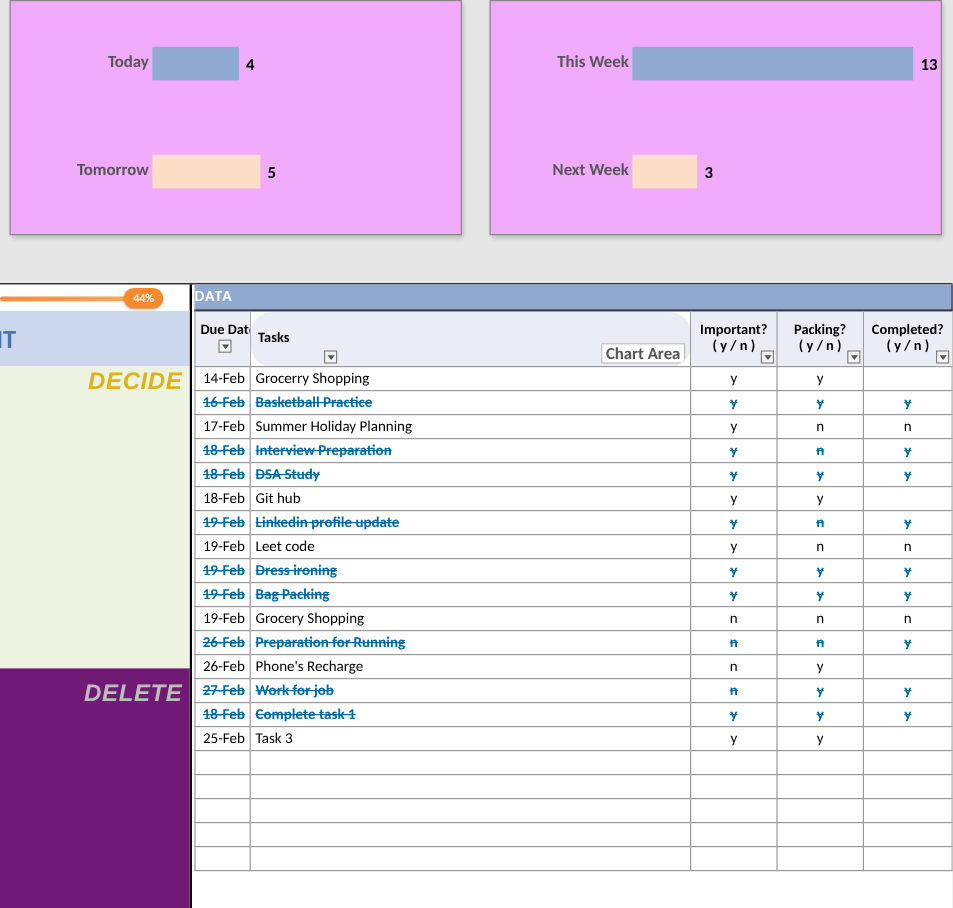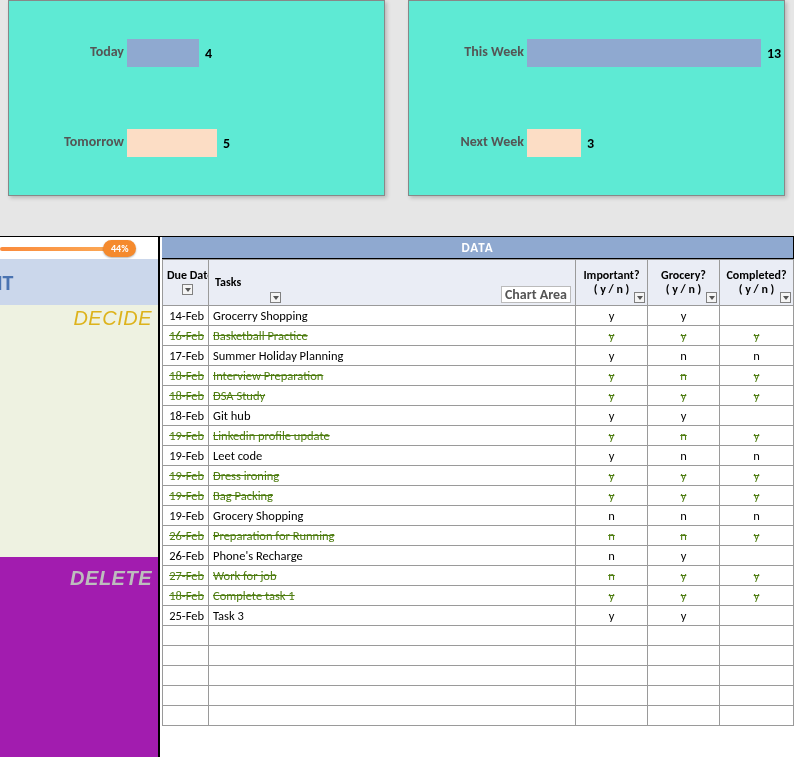--- a/index.html
+++ b/index.html
@@ -2,21 +2,21 @@
 <html><head>
 <meta charset="utf-8">
 <style>
   * { box-sizing: border-box; }
   html, body { margin: 0; padding: 0; font-family: Calibri, Arial, sans-serif; background: #e6e6e6; font-size: 13px; }
   .canvas { width: 794px; height: 757px; position: relative; overflow: hidden; background: #e6e6e6; }
 
   
   .card {
     position: absolute;
-    background: #5eead4;
+    background: #f0abfc;
     border: 1px solid #888;
     box-shadow: 2px 2px 4px rgba(0,0,0,0.2);
     text-decoration: underline;
   }
   .card-left  { left: 8px;  top: 0px; width: 377px; height: 196px; }
   .card-right { left: 408px; top: 0px; width: 377px; height: 196px; }
 
   .bar-row { position: absolute; left: 0; right: 0; height: 36px; }
   .bar-row .cat {
     position: absolute; left: 0; width: 115px; text-align: right;
@@ -53,26 +53,26 @@
   .nt-label {
     position: absolute; left: -12px; top: 10px; font-size: 22px; font-weight: 700; color: #4a73b1;
     font-family: "Segoe UI", Calibri, sans-serif;
   }
   .decide-band {
     position: absolute; top: 68px; left: 0; width: 100%; height: 252px;
     background: #eef2e1;
   }
   .decide-label {
     font-family: "Arial Black", Arial, sans-serif;
-    font-weight: 400; font-style: italic; color: #ddb31c; font-size: 20px;
+    font-weight: 700; font-style: italic; color: #ddb31c; font-size: 20px;
     position: absolute; right: 6px; top: 2px; letter-spacing: 0.5px;
   }
   .delete-band {
     position: absolute; top: 320px; left: 0; width: 100%; height: 201px;
-    background: #a21caf;
+    background: #701a75;
   }
   .delete-label {
     font-family: "Arial Black", Arial, sans-serif;
     font-weight: 900; font-style: italic; color: #bdbdbd; font-size: 20px;
     position: absolute; right: 6px; top: 10px; letter-spacing: 0.5px;
   }
 
   
   .prog-line {
     position: absolute; left: 0; top: 10px; width: 110px; height: 4px;
@@ -85,41 +85,41 @@
     padding: 2px 8px; border-radius: 10px;
     box-shadow: 0 1px 2px rgba(0,0,0,0.3);
   }
 
   
   .data-panel {
     position: absolute; left: 162px; top: 0; right: 0; height: 100%;
   }
   .data-title {
     height: 22px; background: #8fa9d0; color: #fff; font-weight: 700;
-    text-align: center; line-height: 22px; letter-spacing: 1px;
+    line-height: 22px; letter-spacing: 1px;
     border-bottom: 1px solid #000; border-right: 1px solid #000;
   }
   table.grid {
     border-collapse: collapse; width: 100%; table-layout: fixed;
   }
   table.grid th, table.grid td {
     border: 1px solid #9a9a9a; padding: 2px 4px; height: 20px;
     font-size: 12.5px; background: #fff; color: #000;
     overflow: hidden; white-space: nowrap;
   }
   table.grid th {
     background: #eaedf5; font-weight: 700; text-align: center;
     vertical-align: middle; line-height: 1.1; font-size: 12px;
     height: 46px;
   }
   .col-date  { width: 46px; text-align: right; }
   .col-task  { width: auto; text-align: left; }
   .col-flag  { width: 72px; text-align: center; }
   .col-flag.last { width: 74px; }
-  tr.done td { color: #4d7c0f; text-decoration: line-through; }
+  tr.done td { color: #0369a1; text-decoration: line-through; font-weight: bold; }
 
   .filter-caret {
     display: inline-block; width: 11px; height: 11px;
     border: 1px solid #808080; background: #f4f4f4;
     margin-left: 3px; vertical-align: middle; position: relative;
   }
   .filter-caret::after {
     content: ""; position: absolute; left: 2px; top: 3px;
     border-left: 3px solid transparent;
     border-right: 3px solid transparent;
@@ -204,32 +204,32 @@
             <col class="col-flag">
             <col class="col-flag">
             <col class="col-flag last">
         </colgroup>
         <thead>
           <tr>
             <th>
               <span class="hdr-lines">Due Date</span>
               <span class="filter-caret"></span>
             </th>
-            <th style="text-align:left; padding-left:6px;">
+            <th style="text-align:left; padding-left:6px;border-radius:18px;">
               <span>Tasks</span>
               <span class="chart-area-tag">Chart Area</span>
               <span class="filter-caret" style="position:absolute; left:58px; bottom:2px;"></span>
             </th>
             <th>
               <span class="hdr-lines">Important?</span>
               <span class="hdr-sub">( y / n )</span>
               <span class="filter-caret" style="position:absolute; right:2px; bottom:2px;"></span>
             </th>
             <th>
-              <span class="hdr-lines">Grocery?</span>
+              <span class="hdr-lines">Packing?</span>
               <span class="hdr-sub">( y / n )</span>
               <span class="filter-caret" style="position:absolute; right:2px; bottom:2px;"></span>
             </th>
             <th>
               <span class="hdr-lines">Completed?</span>
               <span class="hdr-sub">( y / n )</span>
               <span class="filter-caret" style="position:absolute; right:2px; bottom:2px;"></span>
             </th>
           </tr>
         </thead>

